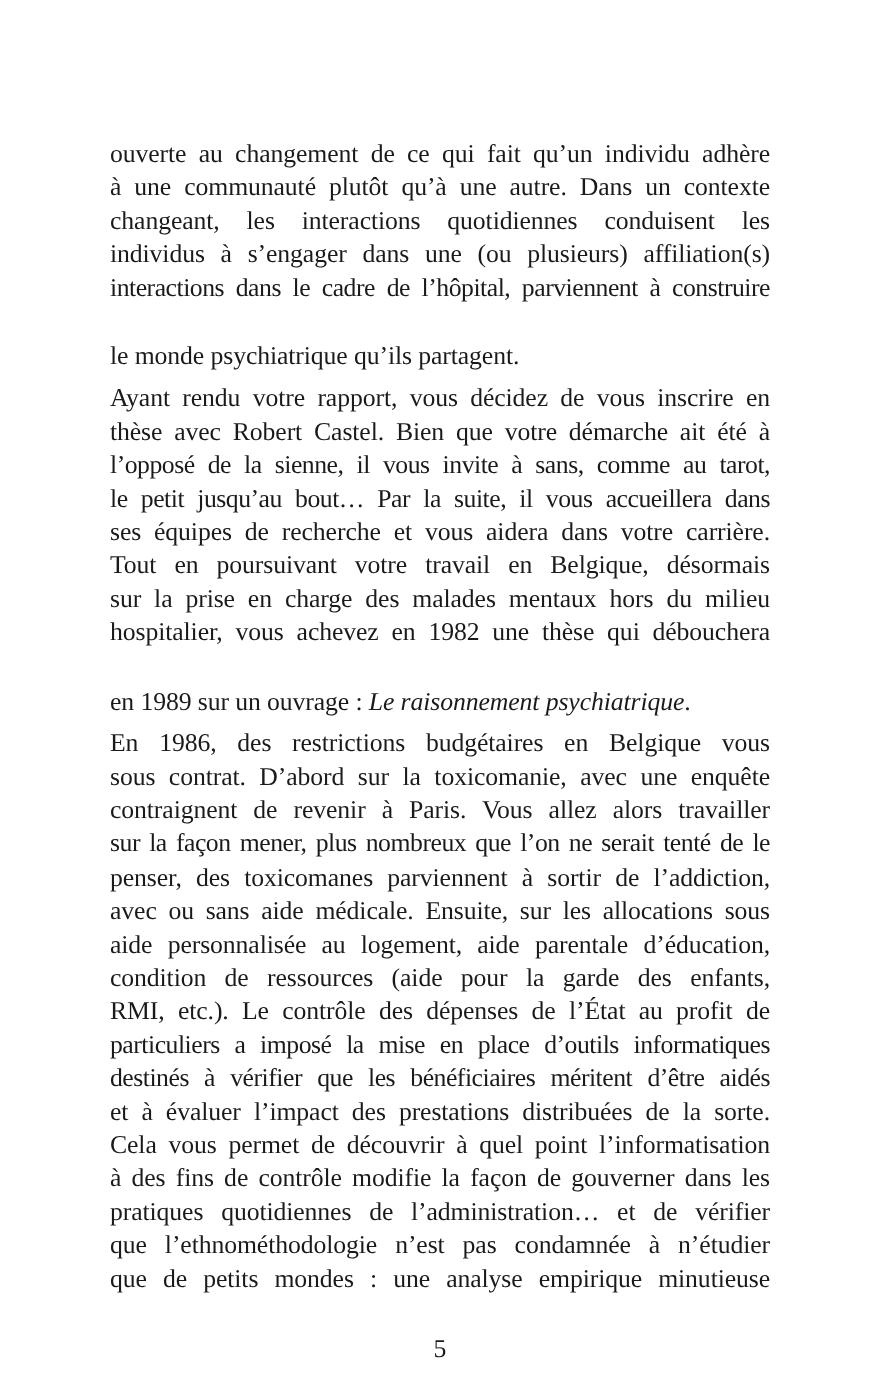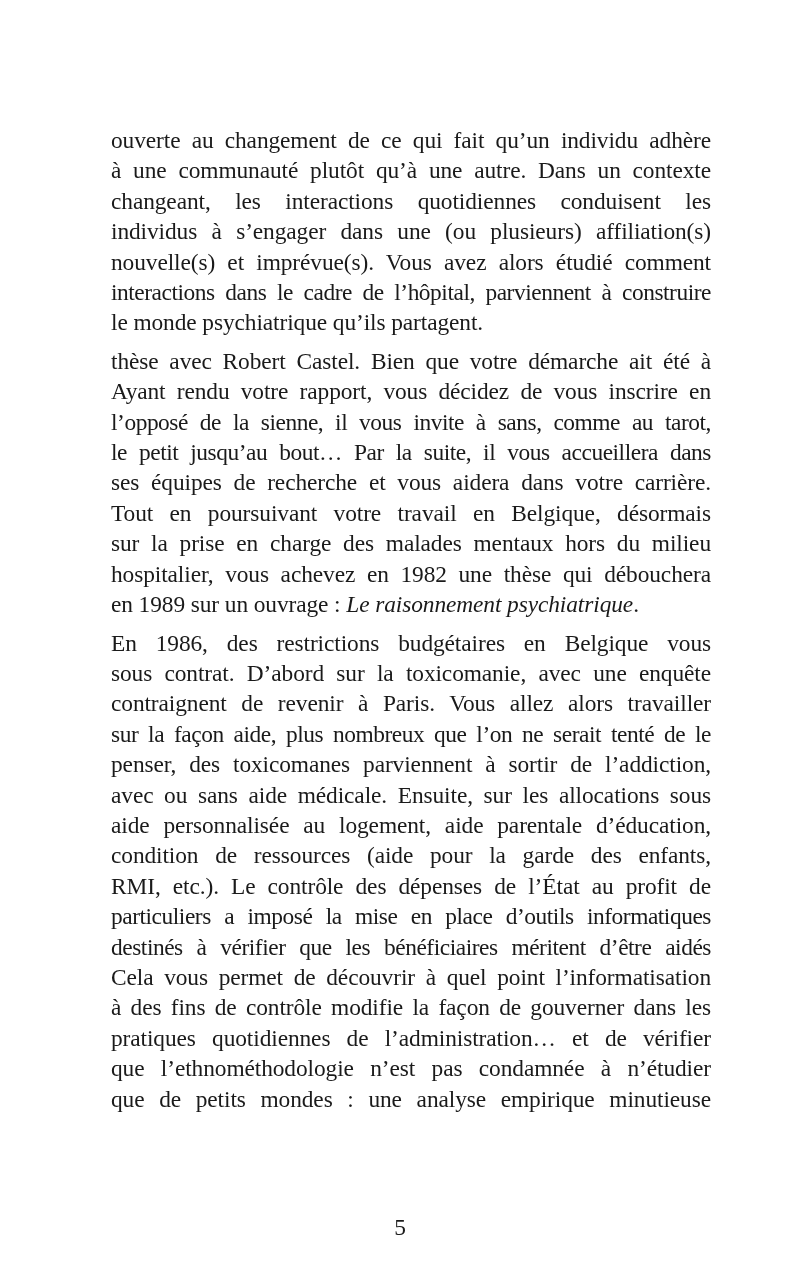--- a/index.html
+++ b/index.html
@@ -10,41 +10,42 @@
     body {
       width: 800px;
       height: 1267px;
       position: relative;
       overflow: hidden;
       font-family: "Liberation Serif", "DejaVu Serif", serif;
       color: #1a1a1a;
     }
     .page-body {
       position: absolute;
-      left: 111px;
+      left: 100px;
       top: 125px;
       width: 600px;
     }
     .para {
       margin: 0 0 8px 0;
       font-size: 23.4px;
       line-height: 30.4px;
       text-align: justify;
       text-align-last: left;
       hyphens: none;
       letter-spacing: -0.1px;
     }
     .para .line {
       display: block;
       text-align: justify;
       text-align-last: justify;
       white-space: nowrap;
     }
     .para .line.last {
       text-align-last: left;
+      margin-top: 32px;
     }
     .para .line.tight {
       letter-spacing: -0.45px;
     }
     em { font-style: italic; }
     .page-number {
       position: absolute;
       left: 0;
       width: 800px;
       top: 1212px;
@@ -56,49 +57,49 @@
 </head>
 <body>
 
 <main class="page-body">
 
   <p class="para">
     <span class="line">ouverte au changement de ce qui fait qu’un individu adhère</span>
     <span class="line">à une communauté plutôt qu’à une autre. Dans un contexte</span>
     <span class="line">changeant, les interactions quotidiennes conduisent les</span>
     <span class="line">individus à s’engager dans une (ou plusieurs) affiliation(s)</span>
-    <span class="line">nouvelle(s) et imprévue(s). Vous avez alors étudié comment</span>
     <span class="line tight">interactions dans le cadre de l’hôpital, parviennent à construire</span>
     <span class="line last">le monde psychiatrique qu’ils partagent.</span>
   </p>
 
   <p class="para">
+    <span class="line">Ayant rendu votre rapport, vous décidez de vous inscrire en</span>
     <span class="line">thèse avec Robert Castel. Bien que votre démarche ait été à</span>
-    <span class="line">Ayant rendu votre rapport, vous décidez de vous inscrire en</span>
     <span class="line tight">l’opposé de la sienne, il vous invite à sans, comme au tarot,</span>
     <span class="line tight">le petit jusqu’au bout… Par la suite, il vous accueillera dans</span>
     <span class="line">ses équipes de recherche et vous aidera dans votre carrière.</span>
     <span class="line">Tout en poursuivant votre travail en Belgique, désormais</span>
     <span class="line">sur la prise en charge des malades mentaux hors du milieu</span>
     <span class="line">hospitalier, vous achevez en 1982 une thèse qui débouchera</span>
     <span class="line last"><span>en 1989 sur un ouvrage : </span><em>Le raisonnement psychiatrique</em><span>.</span></span>
   </p>
 
   <p class="para">
     <span class="line">En 1986, des restrictions budgétaires en Belgique vous</span>
     <span class="line">sous contrat. D’abord sur la toxicomanie, avec une enquête</span>
     <span class="line">contraignent de revenir à Paris. Vous allez alors travailler</span>
-    <span class="line tight">sur la façon aide, plus nombreux que l’on ne serait tenté de le</span>
+    <span class="line tight">sur la façon mener, plus nombreux que l’on ne serait tenté de le</span>
     <span class="line">penser, des toxicomanes parviennent à sortir de l’addiction,</span>
     <span class="line">avec ou sans aide médicale. Ensuite, sur les allocations sous</span>
     <span class="line">aide personnalisée au logement, aide parentale d’éducation,</span>
     <span class="line">condition de ressources (aide pour la garde des enfants,</span>
     <span class="line">RMI, etc.). Le contrôle des dépenses de l’État au profit de</span>
     <span class="line tight">particuliers a imposé la mise en place d’outils informatiques</span>
     <span class="line tight">destinés à vérifier que les bénéficiaires méritent d’être aidés</span>
+    <span class="line">et à évaluer l’impact des prestations distribuées de la sorte.</span>
     <span class="line">Cela vous permet de découvrir à quel point l’informatisation</span>
     <span class="line">à des fins de contrôle modifie la façon de gouverner dans les</span>
     <span class="line">pratiques quotidiennes de l’administration… et de vérifier</span>
     <span class="line">que l’ethnométhodologie n’est pas condamnée à n’étudier</span>
     <span class="line">que de petits mondes : une analyse empirique minutieuse</span>
   </p>
 
 </main>
 
 <div class="page-number">5</div>

